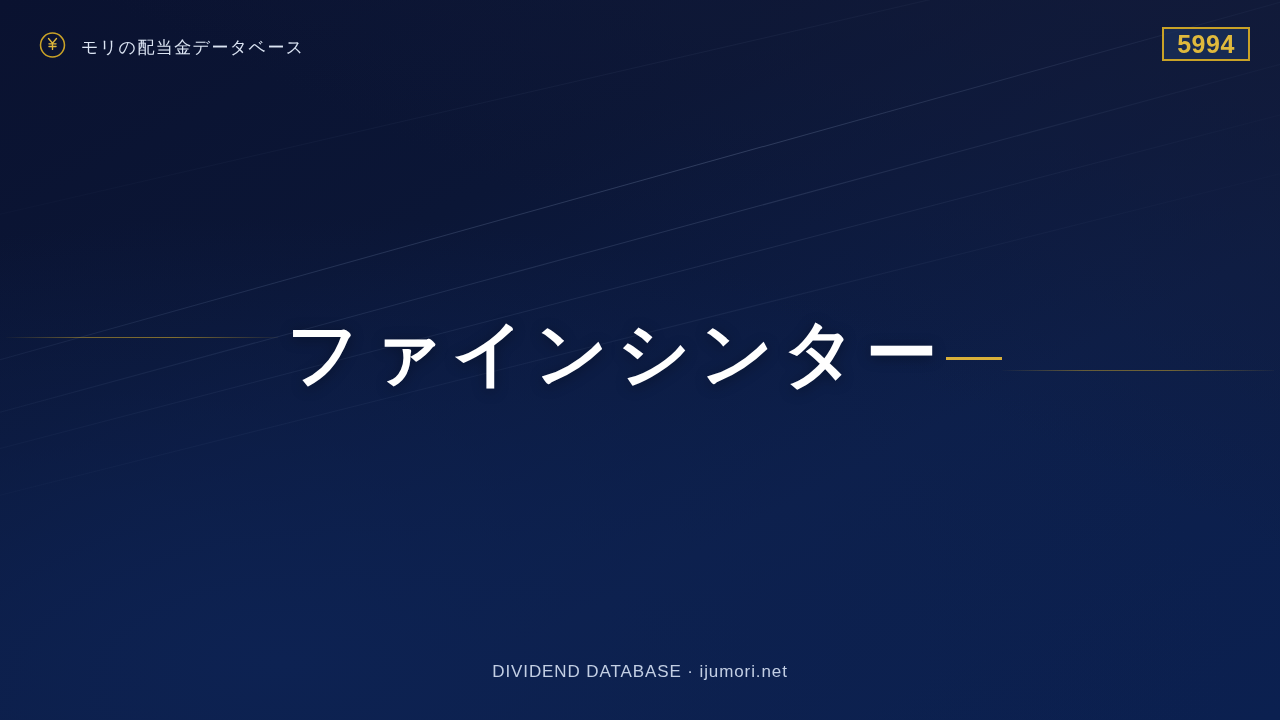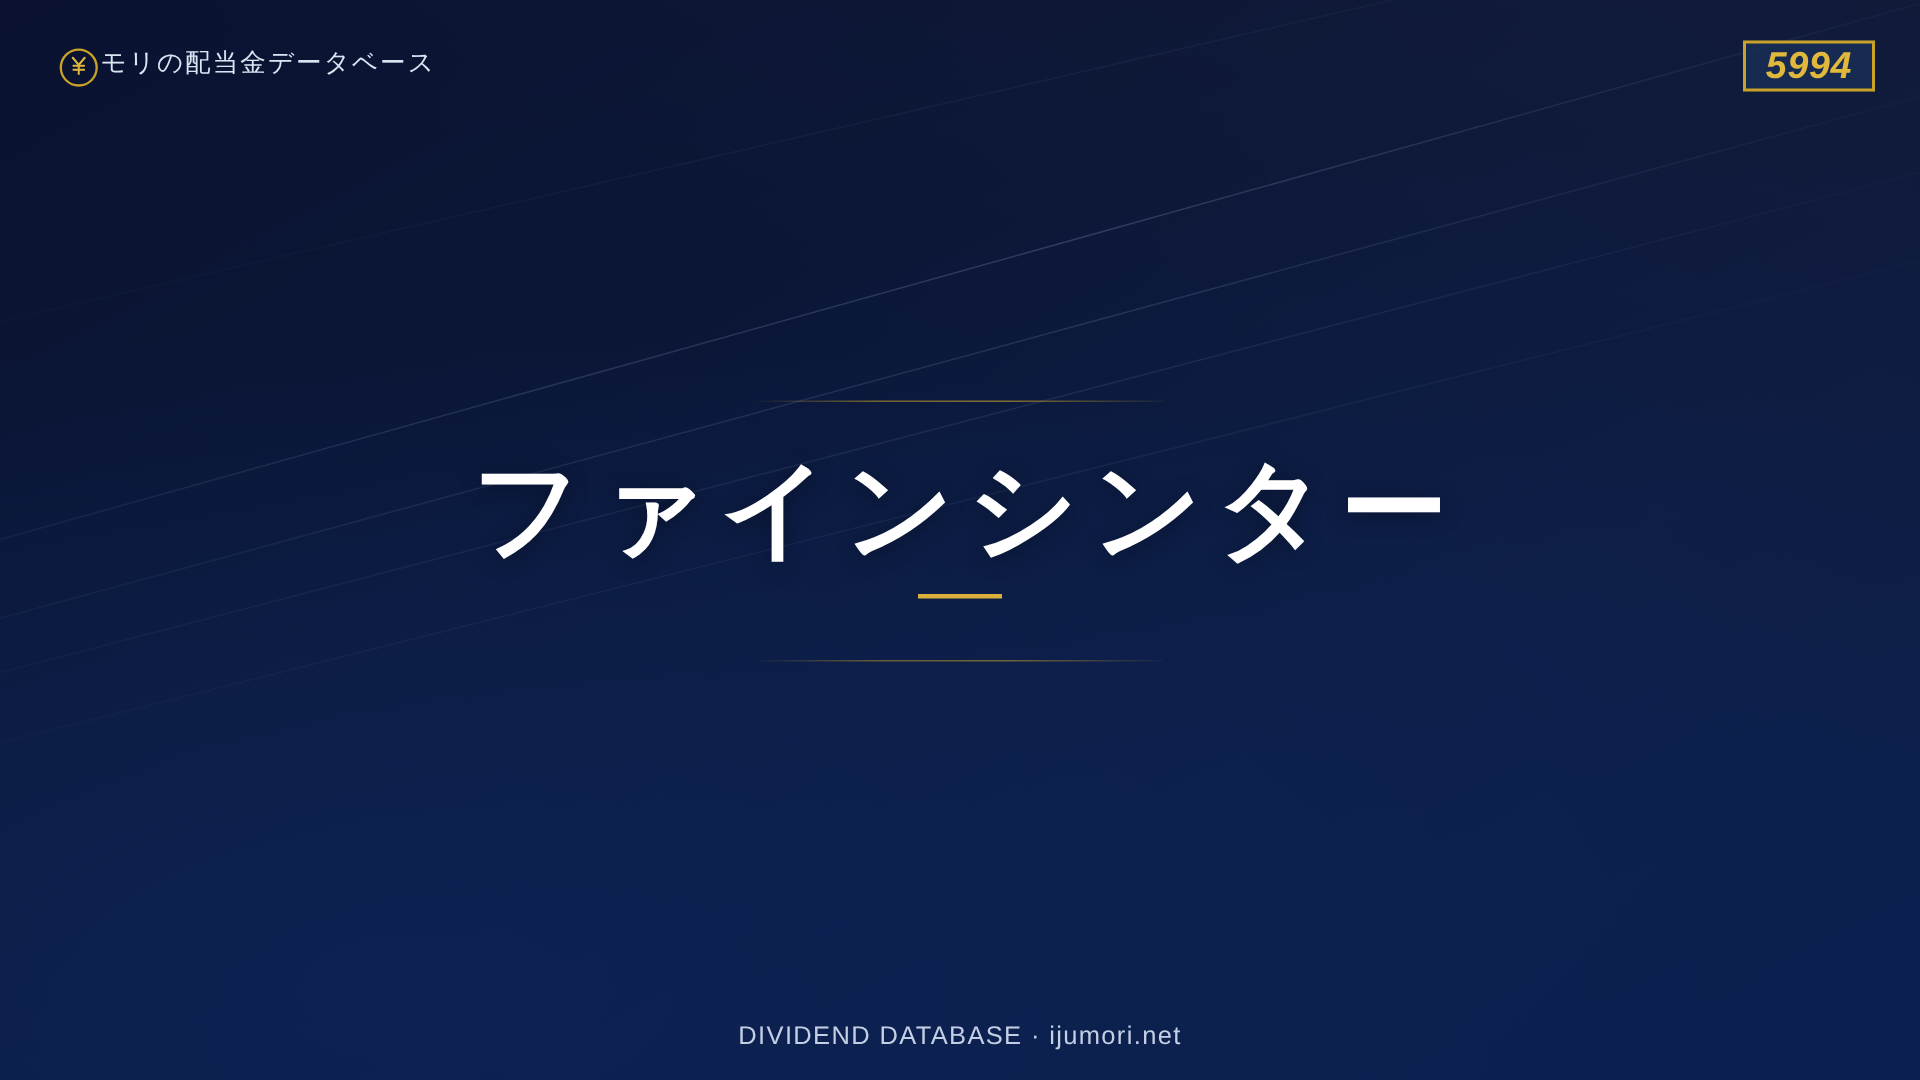--- a/index.html
+++ b/index.html
@@ -71,21 +71,22 @@
     width: 1280px;
     height: 88px;
     display: flex;
     align-items: center;
     padding: 0 30px 0 38px;
     z-index: 5;
   }
 
   .brand {
     display: flex;
-    align-items: flex-start;
+    align-items: flex-end;
+    gap: 14px;
   }
 
   .brand-mark {
     width: 29px;
     height: 29px;
     flex: 0 0 29px;
     display: block;
   }
 
   .brand-name {
@@ -104,31 +105,30 @@
     background: rgba(27,48,92,0.72);
     color: #e0b93c;
     font-size: 25px;
     font-weight: bold;
     letter-spacing: 0.5px;
     line-height: 30px;
     text-align: center;
     display: flex;
     align-items: center;
     justify-content: center;
-    font-style: italic;
   }
 
   
   .hero {
     position: absolute;
     top: 0; left: 0;
     width: 1280px;
     height: 720px;
     display: flex;
-    flex-direction: column;
+    flex-direction: row;
     align-items: center;
     justify-content: center;
     z-index: 4;
     padding-bottom: 12px;
   }
 
   .rule {
     width: 272px;
     height: 1px;
     background: linear-gradient(90deg,
@@ -168,21 +168,20 @@
   }
 
   
   .site-footer {
     position: absolute;
     left: 0;
     bottom: 0;
     width: 1280px;
     height: 58px;
     display: flex;
-    align-items: center;
     justify-content: center;
     z-index: 5;
   }
 
   .footer-text {
     color: #c3cfe4;
     font-size: 17px;
     letter-spacing: 0.9px;
     white-space: nowrap;
   }

